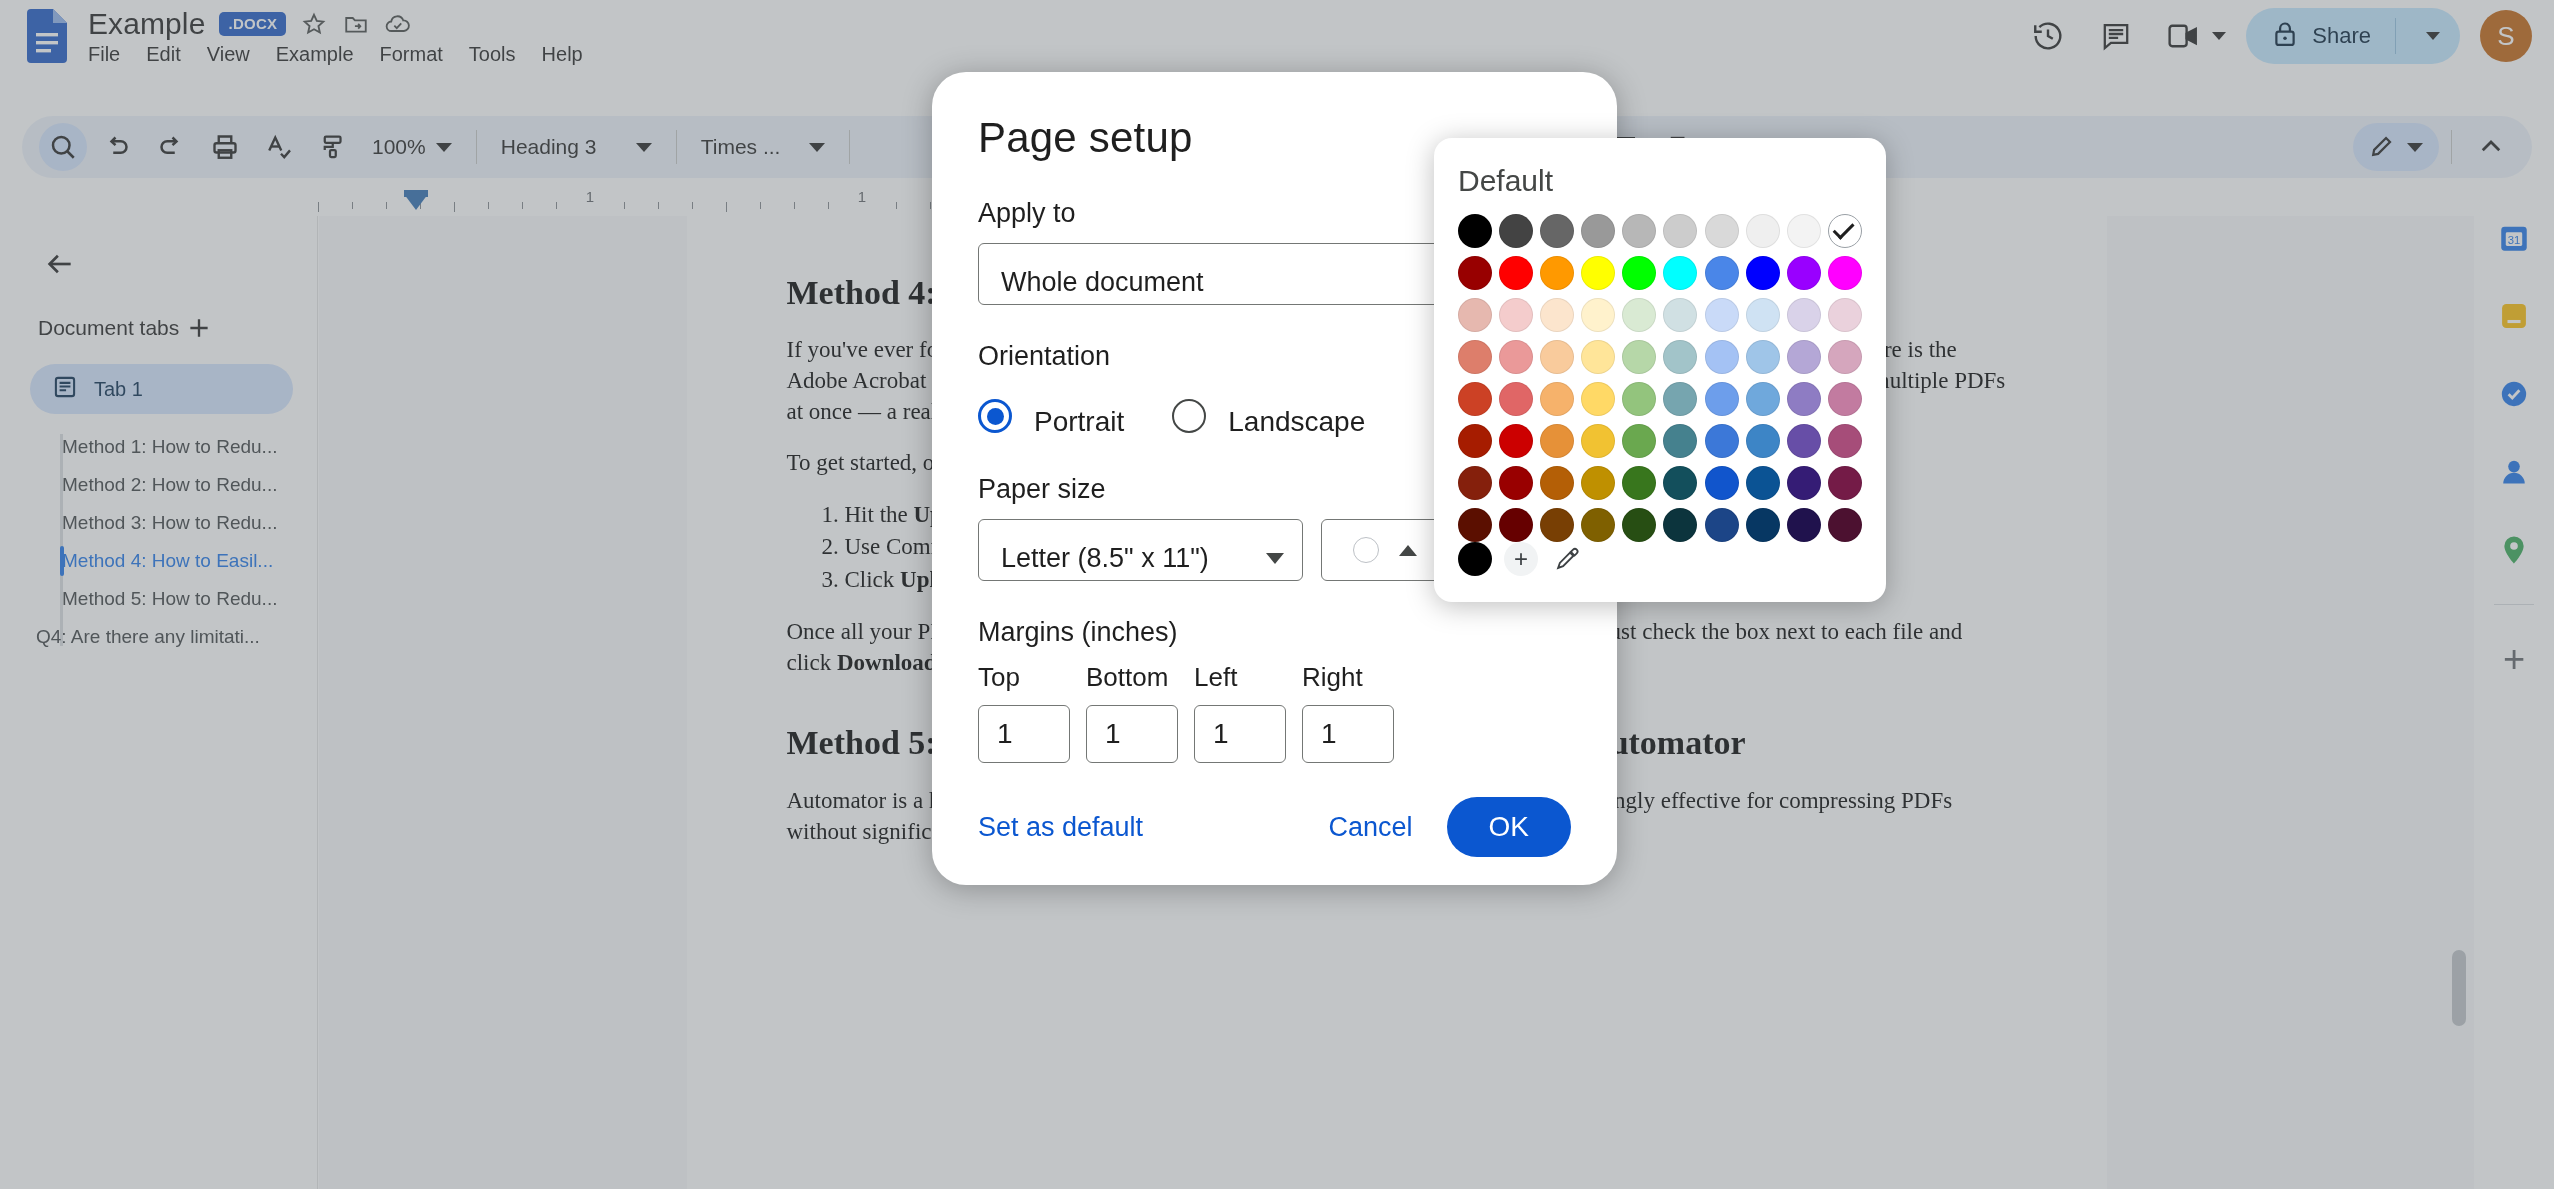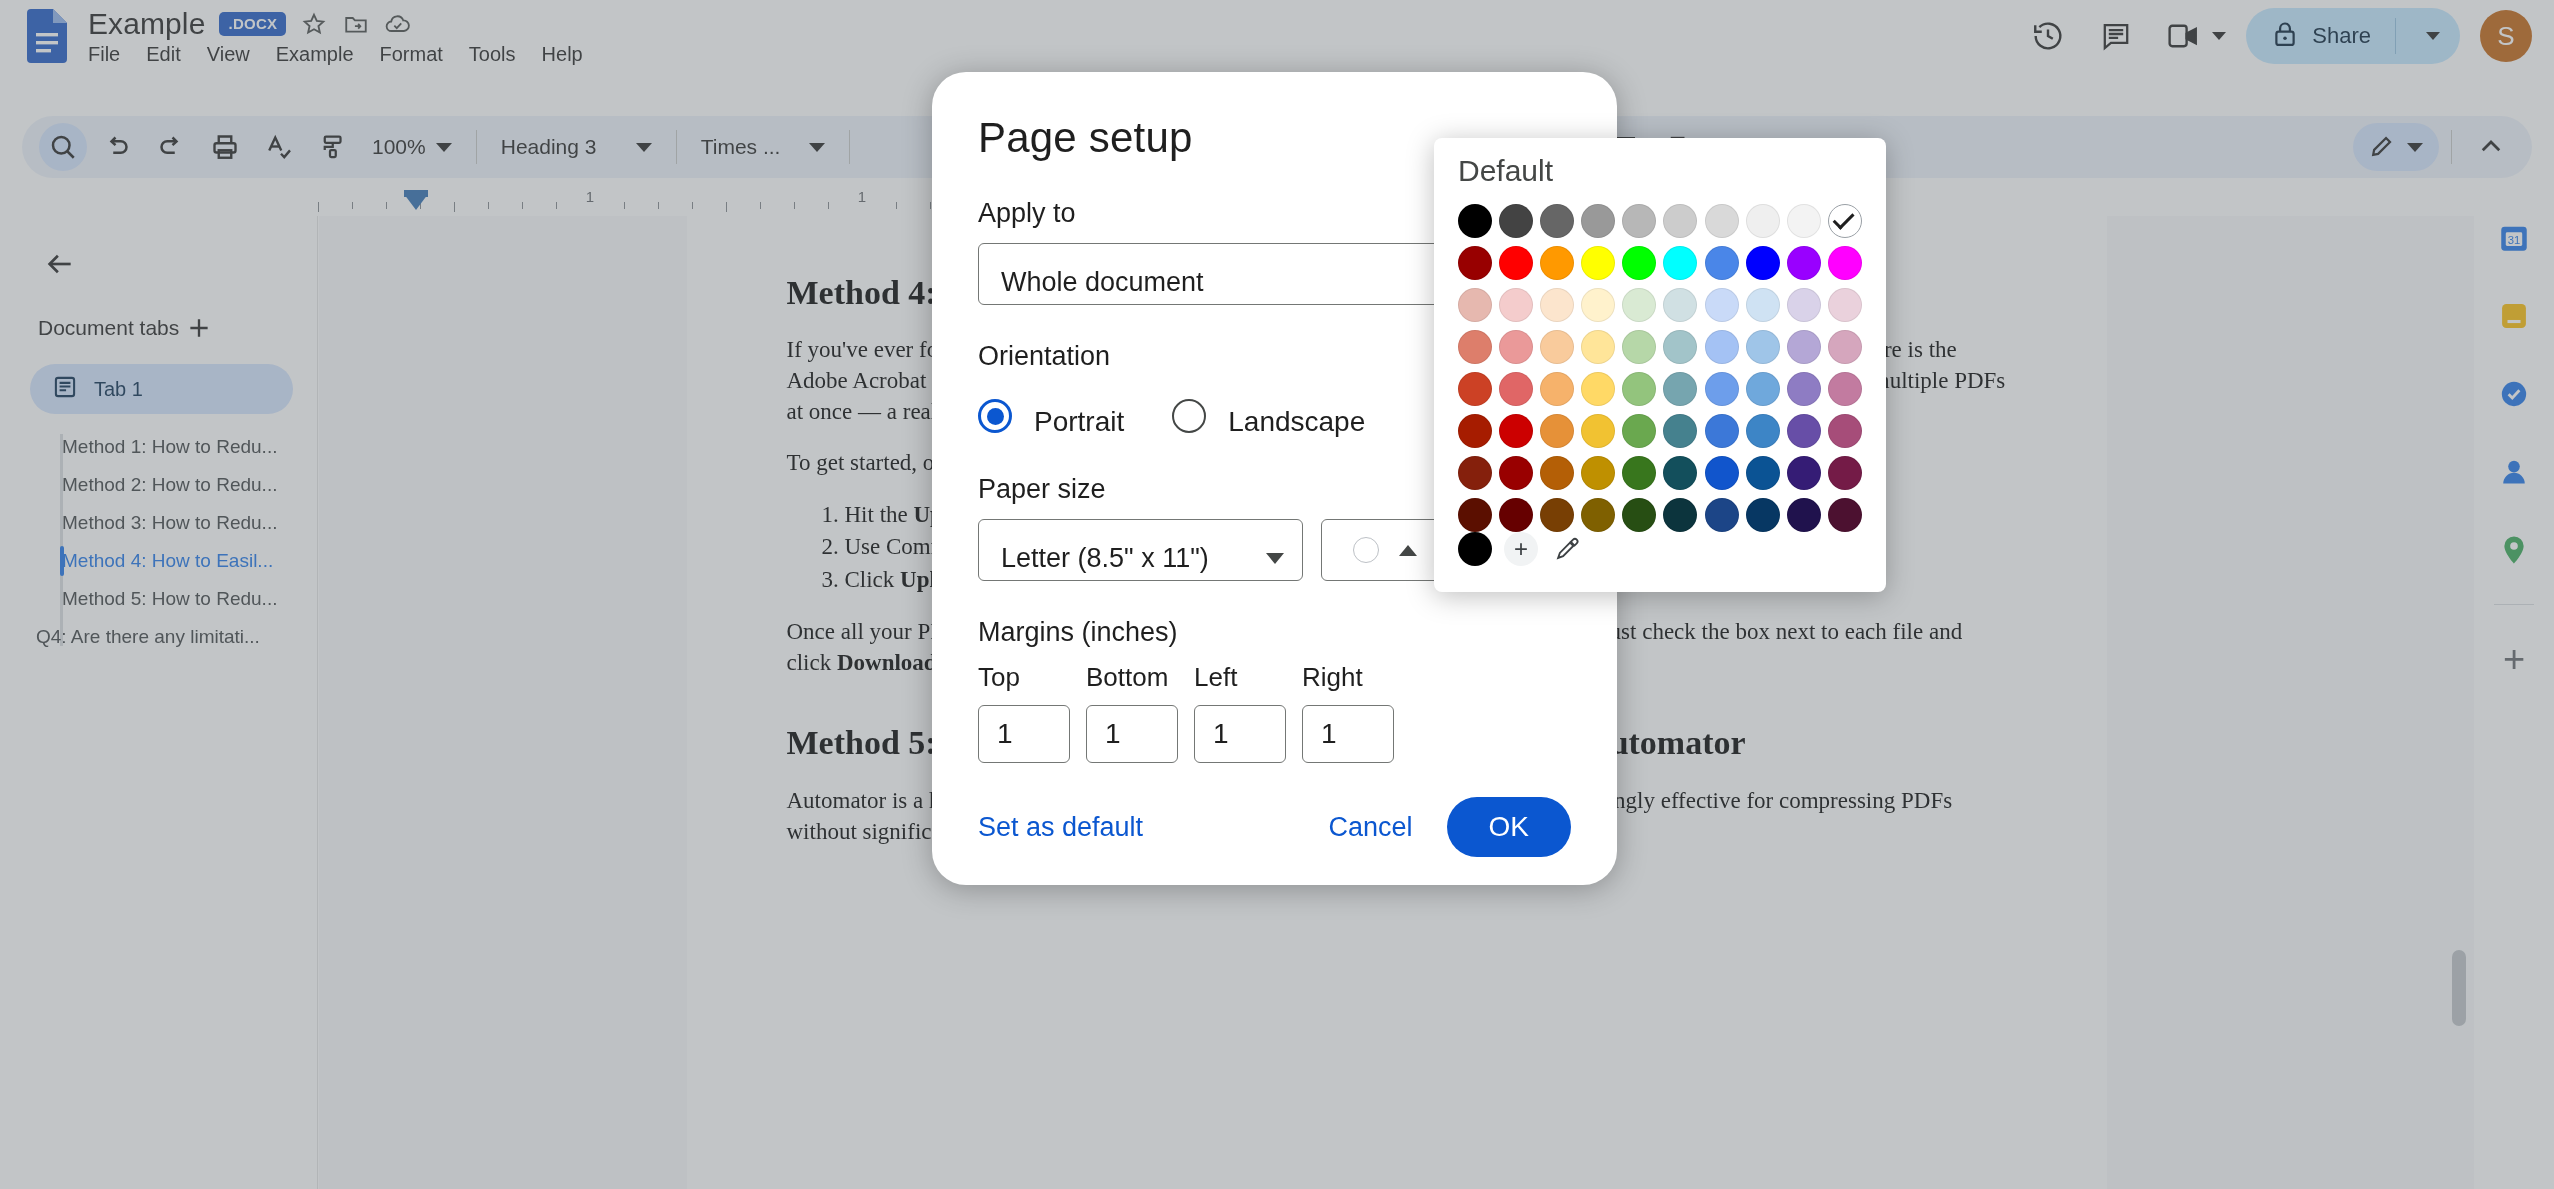--- a/index.html
+++ b/index.html
@@ -204,23 +204,23 @@
   .link-btn { font-size:27px; color:#0b57d0; }
   .actions-right { margin-left:auto; display:flex; align-items:center; gap:34px; }
   .ok-btn {
     background:#0b57d0; color:#fff; font-size:28px;
     border-radius:30px; padding:14px 42px;
   }
 
   
   .color-pop {
     position:absolute; left:1434px; top:138px; width:452px;
-    background:#fff; border-radius:8px;
+    background:#fff; border-radius:18px;
     box-shadow:0 4px 28px rgba(0,0,0,.26);
-    z-index:70; padding:16px 24px 26px 24px;
+    z-index:70; padding:26px 24px 26px 24px;
   }
   .pop-head { font-size:30px; color:#444746; margin-bottom:16px; }
   .swatch-grid { display:grid; grid-template-columns:repeat(10, 1fr); gap:8px 7px; }
   .swatch {
     width:34px;height:34px;border-radius:50%;
     display:flex;align-items:center;justify-content:center;
     border:1px solid rgba(0,0,0,.07);
   }
   .swatch.sel { border:1px solid #9aa0a6; }
   .check {

